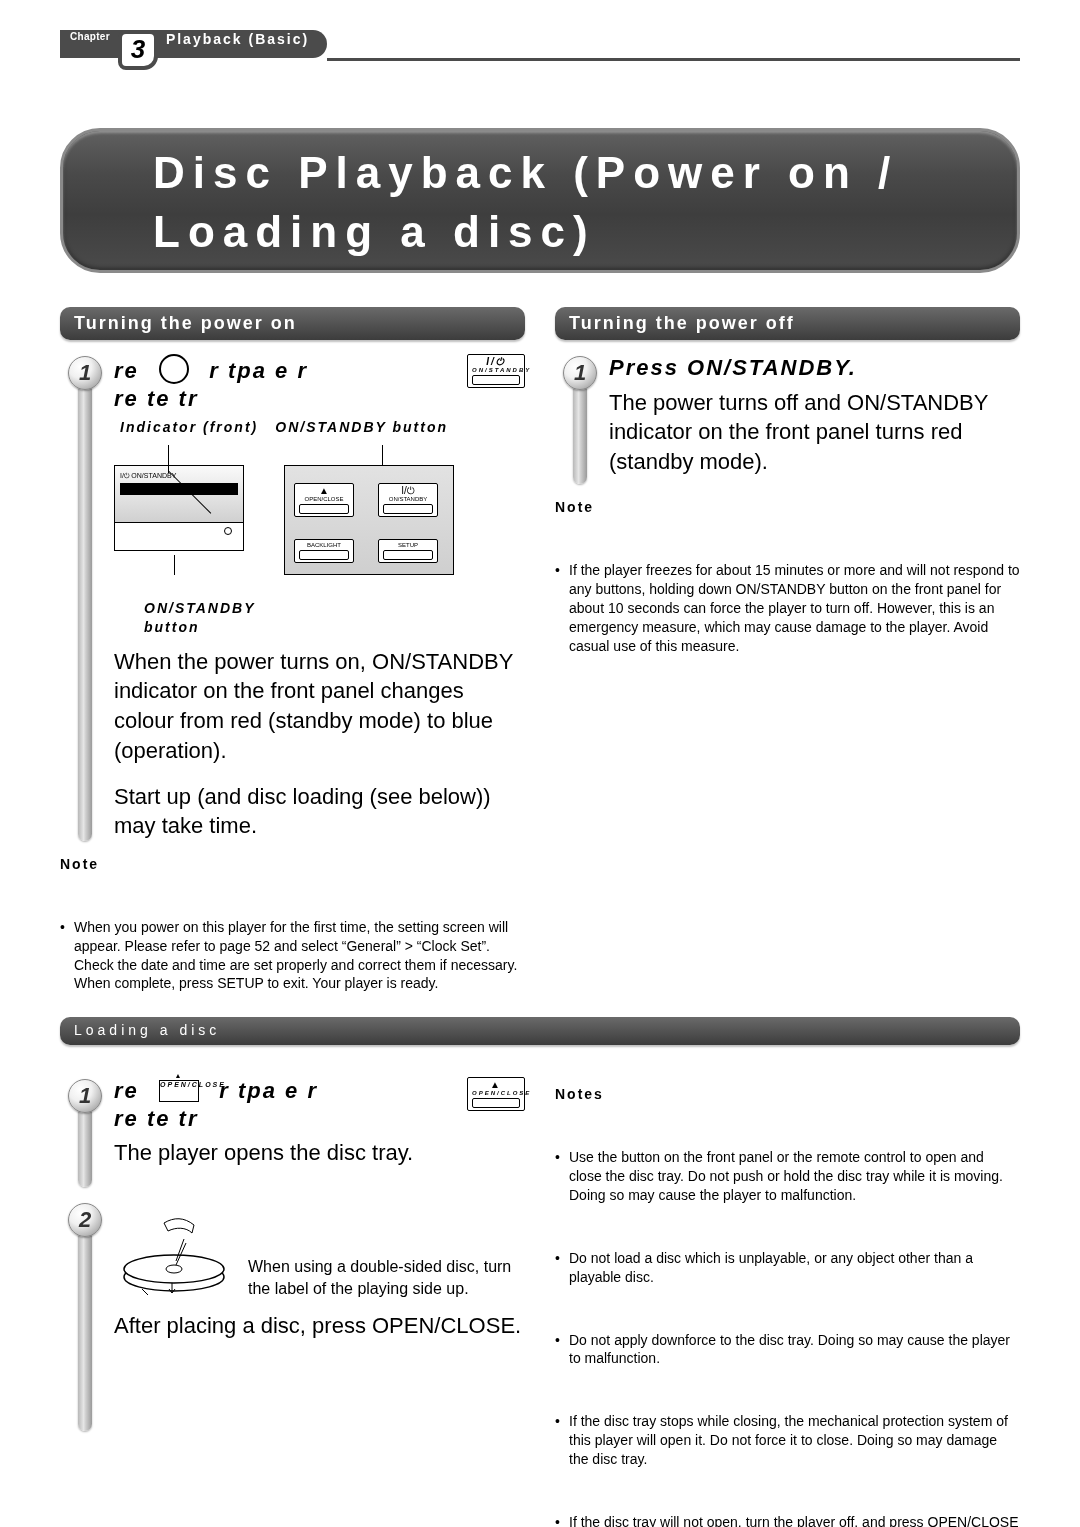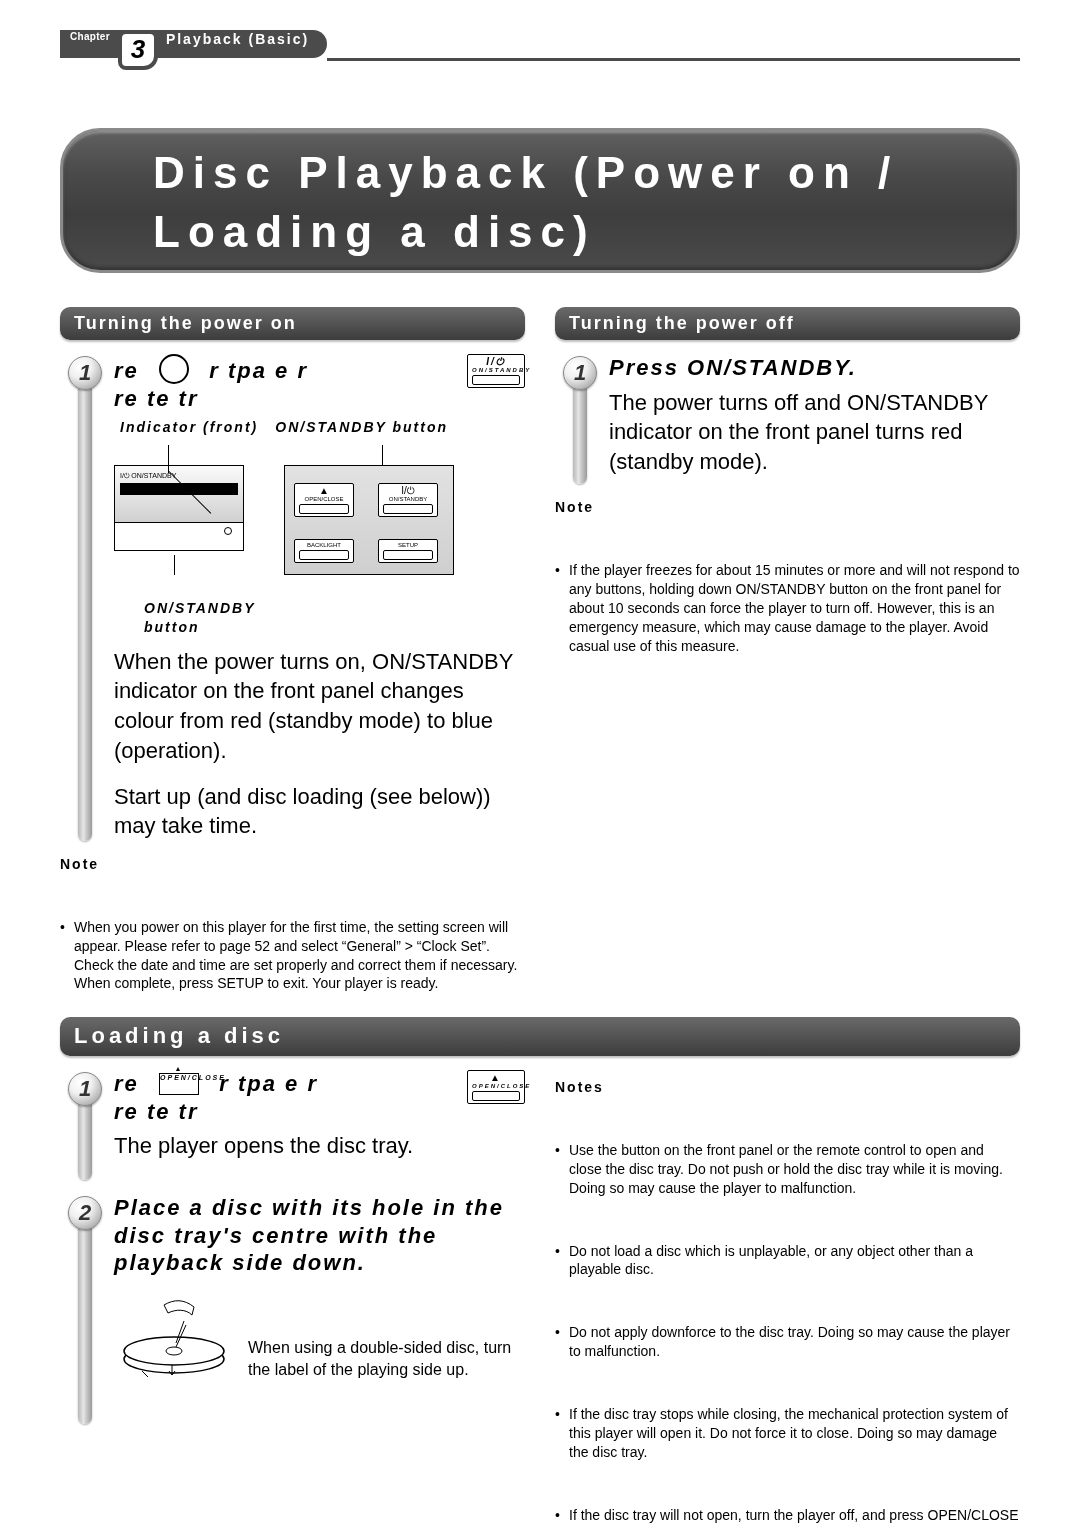--- a/index.html
+++ b/index.html
@@ -186,24 +186,24 @@
     background: #fff;
   }
   .panel-small-text { font-size: 7px; }
 
   
   .sub-head {
     background: linear-gradient(#6a6a6a, #3c3c3c);
     color: #fff;
     border-radius: 10px;
     padding: 4px 14px 5px;
-    font-weight: bold;
-    font-size: 22px;
+    font-weight: normal;
+    font-size: 14px;
     letter-spacing: 4px;
-    margin: 10px 0 14px;
+    margin: 10px 0 32px;
     box-shadow: 0 2px 2px rgba(0,0,0,0.25);
   }
 
   .note-head {
     font-weight: bold;
     font-size: 14px;
     letter-spacing: 2px;
     margin-top: 8px;
   }
   ul.note-list {
@@ -392,40 +392,38 @@
           </span>
           <br>
           re te tr
         </div>
         <p class="step-body">The player opens the disc tray.</p>
       </div>
 
       <div class="step-wrap" style="min-height:230px">
         <div class="step-bar"></div>
         <div class="step-num">2</div>
-        <div class="step-title">
-          <span>Place a disc with its hole in the disc tray's centre with the playback side down.</span>
-        </div>
 
         <div class="float-row">
           <div class="disc-illus">
             <svg viewBox="0 0 120 90">
               <ellipse cx="60" cy="68" rx="50" ry="14" fill="#fff" stroke="#000" stroke-width="1.5"></ellipse>
               <ellipse cx="60" cy="60" rx="50" ry="14" fill="#fff" stroke="#000" stroke-width="1.5"></ellipse>
               <ellipse cx="60" cy="60" rx="8" ry="4" fill="#fff" stroke="#000"></ellipse>
               <path d="M50 14 C60 8 70 8 80 16 L78 24 C72 18 62 18 54 22 Z" fill="#fff" stroke="#000"></path>
               <path d="M72 34 L62 56" stroke="#000"></path>
               <path d="M70 30 L62 52" stroke="#000"></path>
               <path d="M28 80 L34 86 M34 86 L30 82" stroke="#000" fill="none"></path>
               <path d="M58 74 L58 84 M55 80 L58 84 L61 80" stroke="#000" fill="none"></path>
             </svg>
           </div>
           <div style="flex:1;font-size:16px">When using a double-sided disc, turn the label of the playing side up.</div>
         </div>
 
+        <p class="step-body" style="margin-top:12px">After placing a disc, press OPEN/CLOSE.</p>
       </div>
 
     </div>
 
     <div class="col">
       <div class="note-head">Notes</div>
       <ul class="note-list">
         <li>Use the button on the front panel or the remote control to open and close the disc tray. Do not push or hold the disc tray while it is moving. Doing so may cause the player to malfunction.</li>
         <li>Do not load a disc which is unplayable, or any object other than a playable disc.</li>
         <li>Do not apply downforce to the disc tray. Doing so may cause the player to malfunction.</li>

